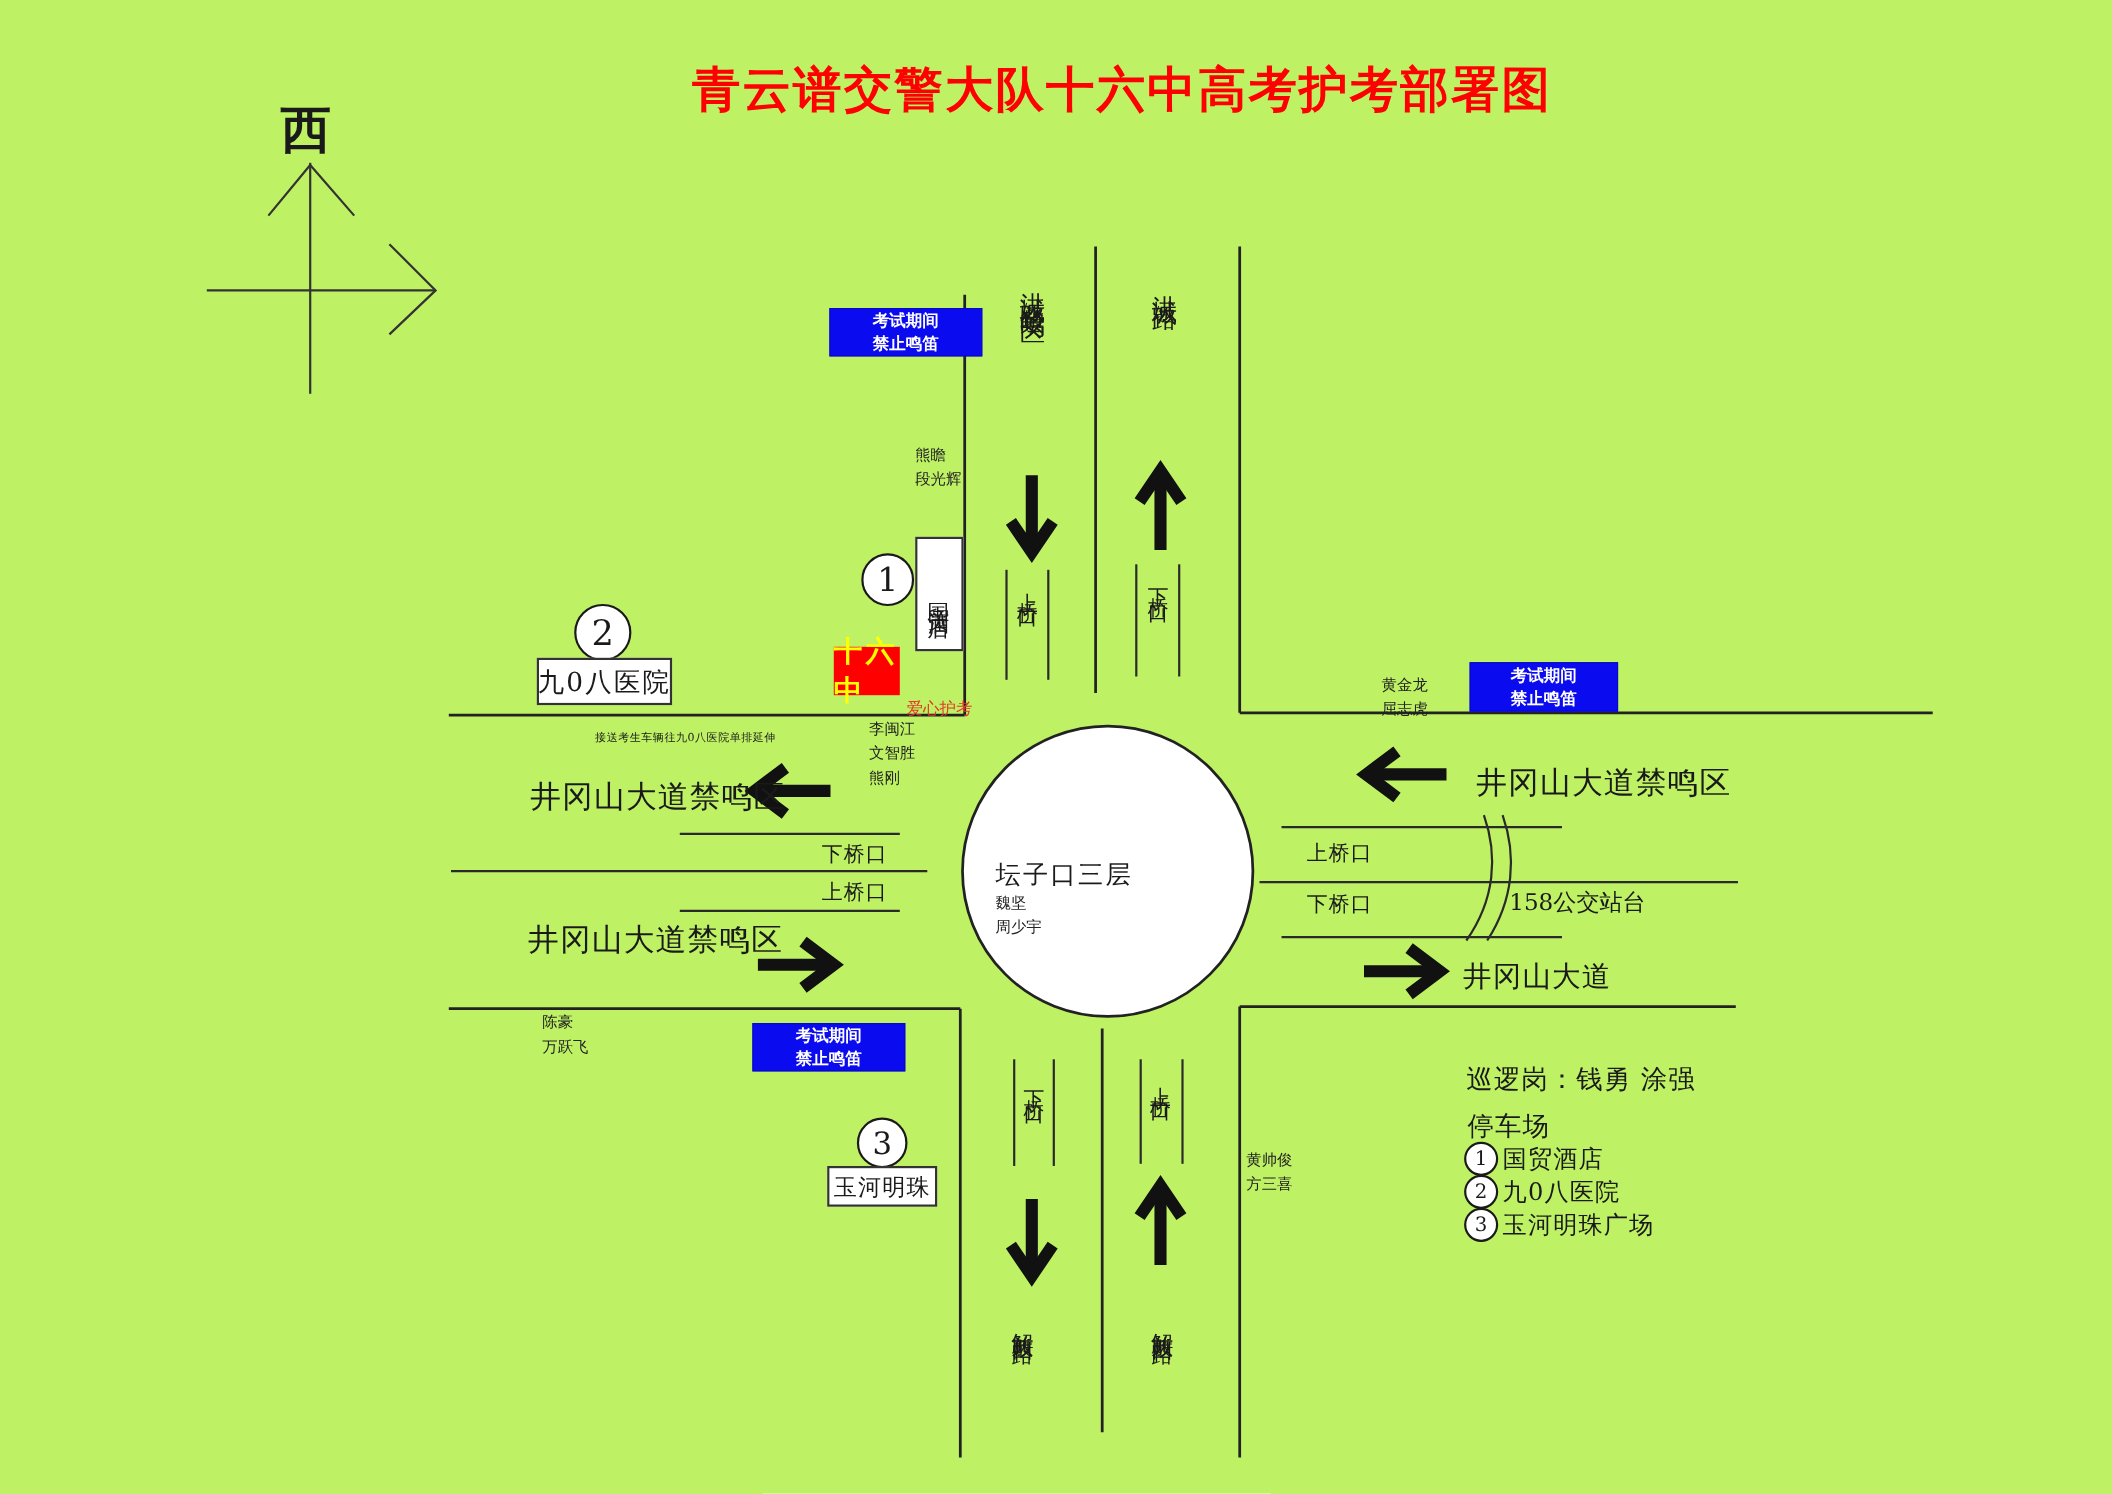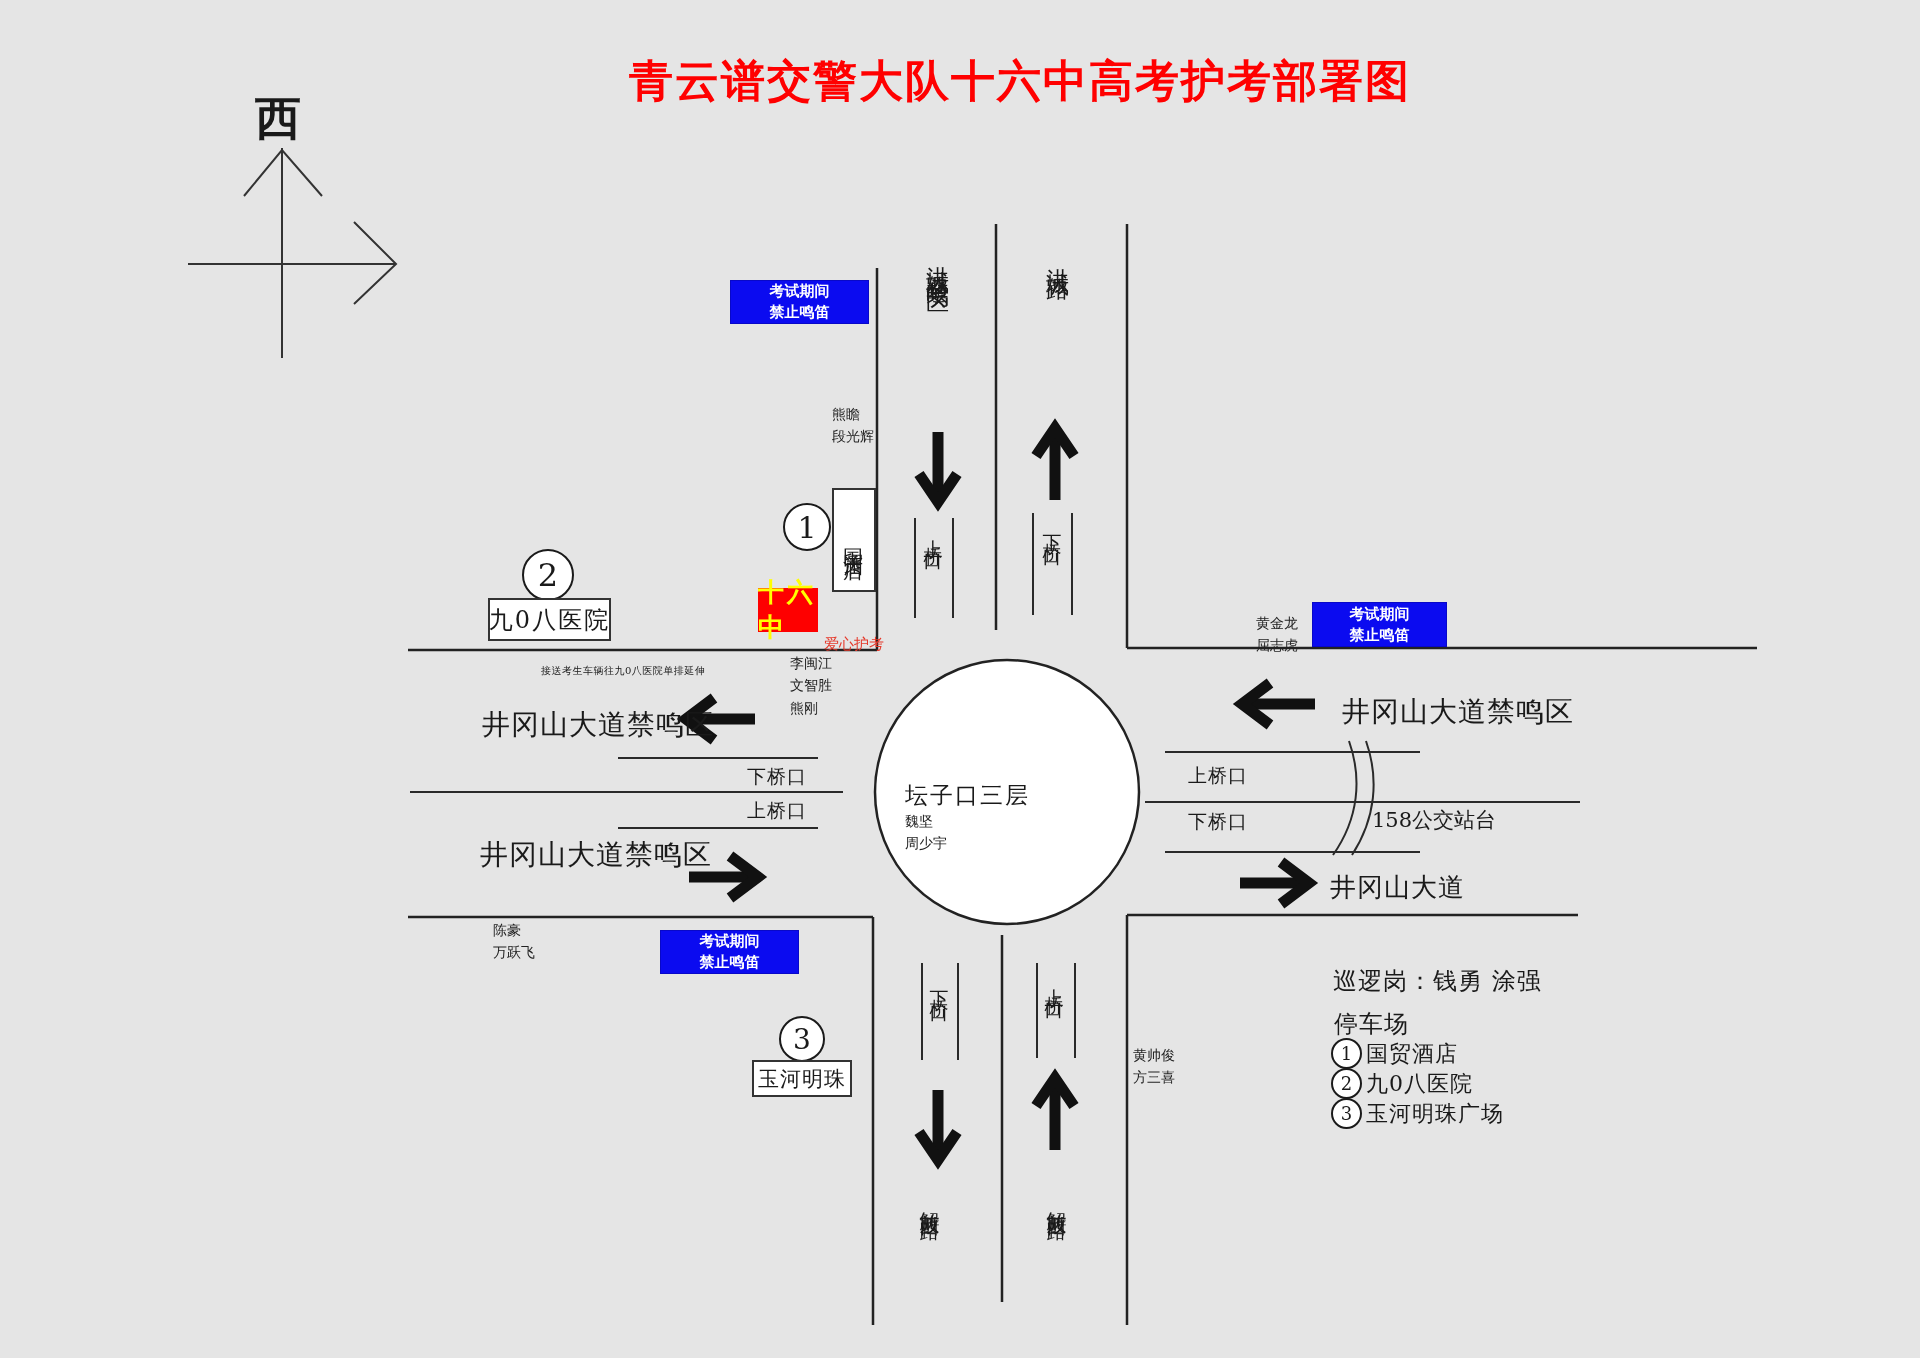--- a/index.html
+++ b/index.html
@@ -1,17 +1,17 @@
 <!DOCTYPE html>
 <html><head>
 <meta charset="utf-8">
 <style>
   html,body{margin:0;padding:0;background:#fff;}
   .stage{
-    position:relative;width:1920px;height:1358px;background:#e5e5e5;
+    position:relative;width:1920px;height:1358px;background:#bef264;
     font-family:"DejaVu Serif","Liberation Serif",serif;color:#1a1a1a;
     overflow:hidden;
   }
   .abs{position:absolute;}
   svg.layer{position:absolute;left:0;top:0;}
   .title{
     font-family:"DejaVu Sans","Liberation Sans",sans-serif;
     font-weight:bold;font-size:44px;color:#ff0000;text-align:center;letter-spacing:2px;white-space:nowrap;
   }
   .west{font-size:46px;font-weight:bold;}
@@ -21,20 +21,21 @@
   .jiefang{font-size:20px;letter-spacing:3px;}
   .laneh{font-size:19px;letter-spacing:1px;white-space:nowrap;}
   .bigroad{font-size:28px;letter-spacing:1px;white-space:nowrap;}
   .names{font-size:14px;line-height:1.6;color:#222;white-space:nowrap;}
   .note{font-size:10px;letter-spacing:0.5px;white-space:nowrap;}
   .bluesign{
     background:#0b0bf0;color:#ffffff;display:flex;flex-direction:column;
     align-items:center;justify-content:center;font-size:15px;font-weight:bold;
     font-family:"DejaVu Sans","Liberation Sans",sans-serif;line-height:1.4;
     border:1px solid #0808c8;
+    margin-left:24px;
   }
   .whitebox{
     border:2px solid #333;background:#fff;display:flex;
     align-items:center;justify-content:center;white-space:nowrap;
   }
   .redbox{
     background:#fe0000;color:#ffff00;font-weight:bold;font-size:26px;letter-spacing:3px;
     display:flex;align-items:center;justify-content:center;
     font-family:"DejaVu Sans","Liberation Sans",sans-serif;
   }

